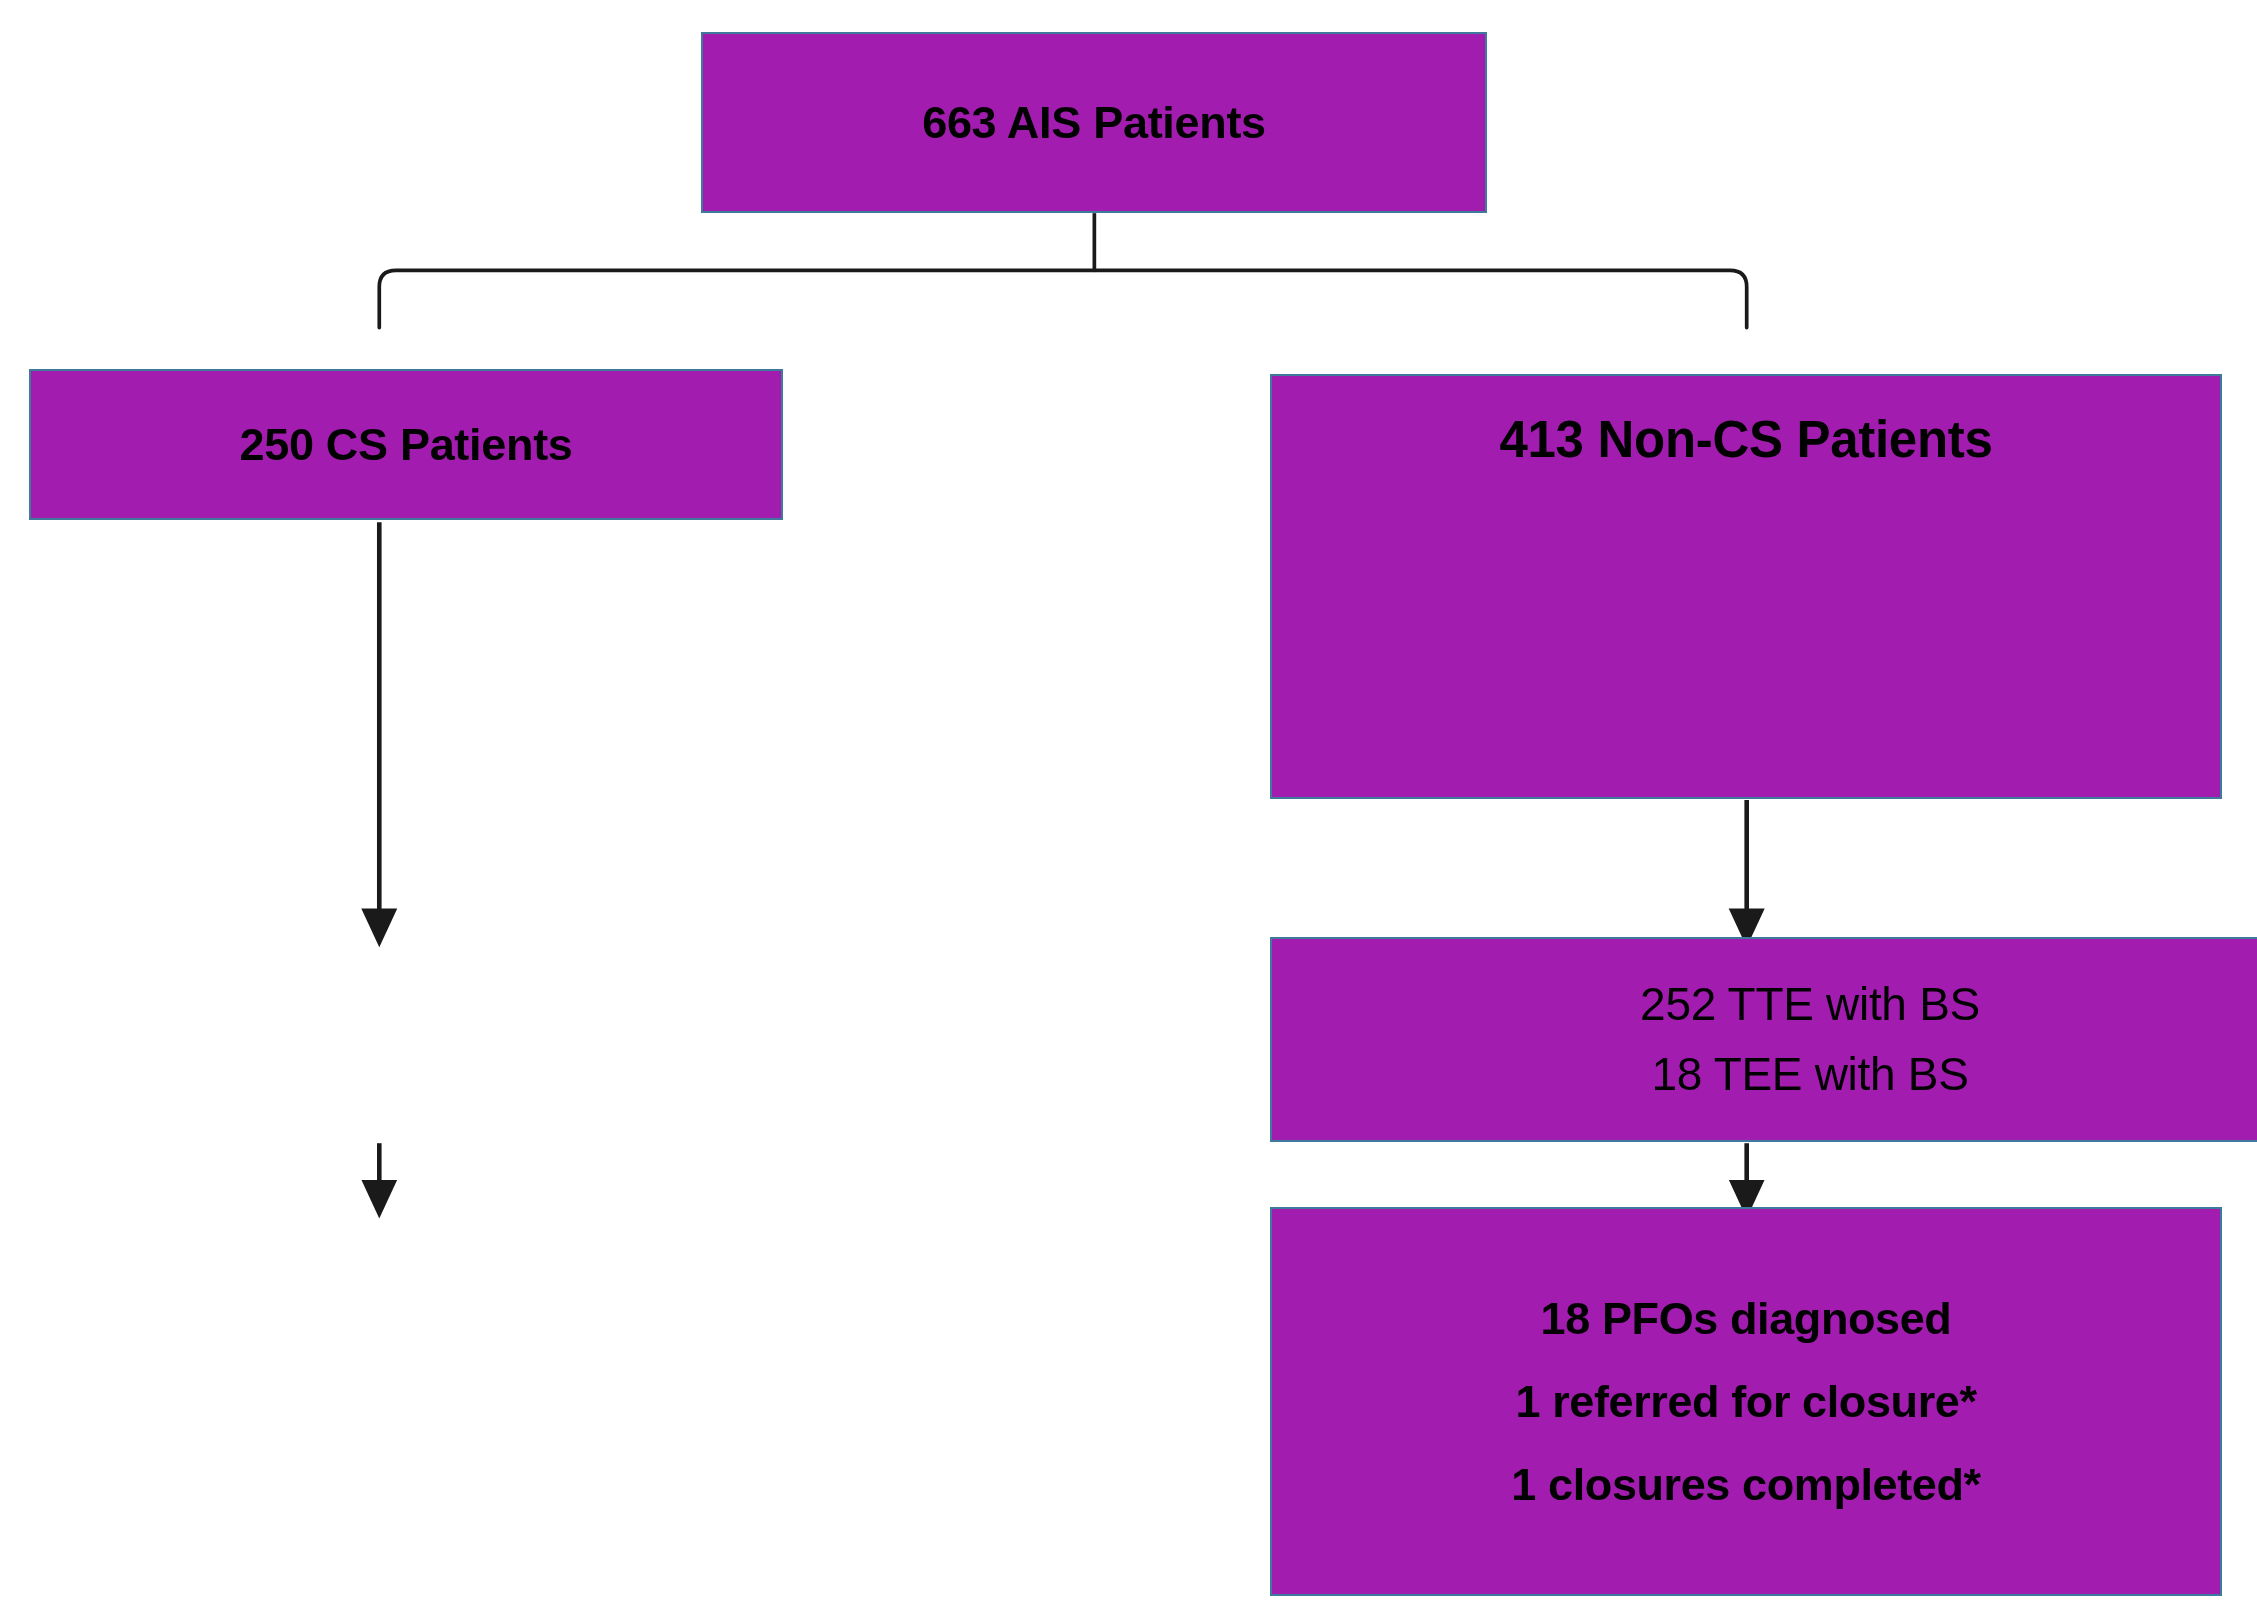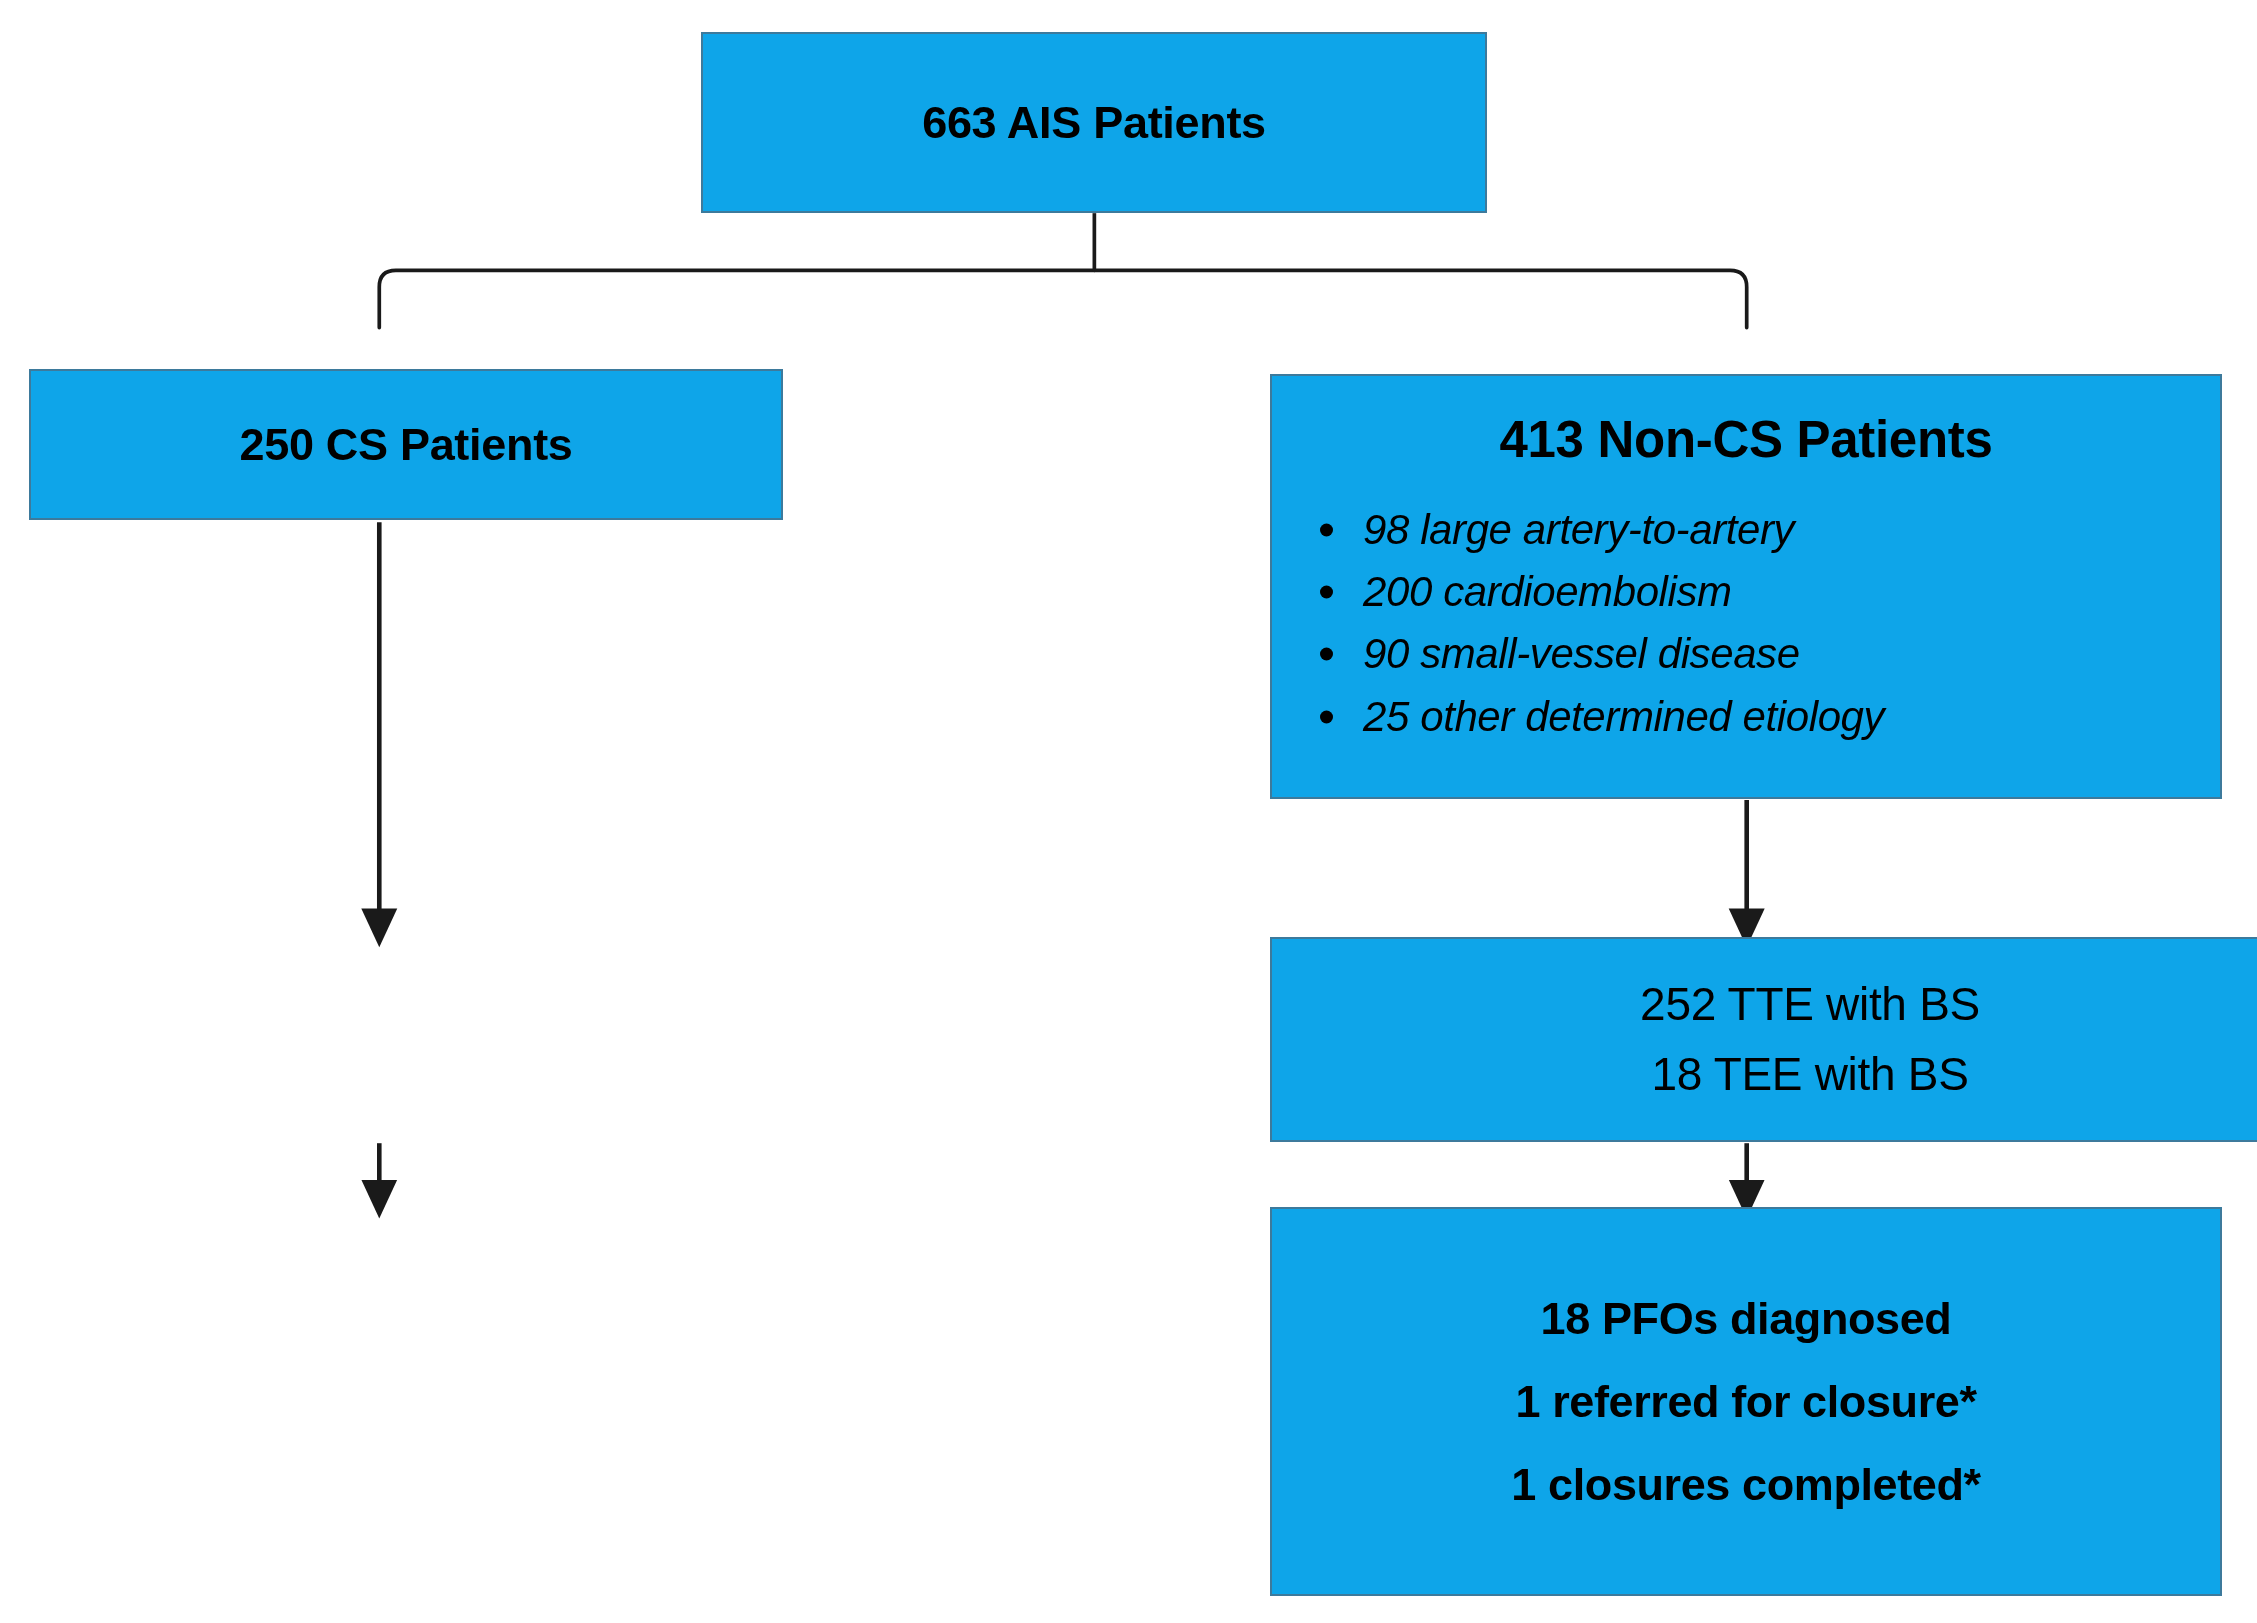--- a/index.html
+++ b/index.html
@@ -12,21 +12,21 @@
     width: 2257px;
     height: 1623px;
     background: #ffffff;
     overflow: hidden;
     font-family: "Liberation Sans", sans-serif;
     color: #000000;
   }
   .node {
     position: absolute;
     box-sizing: border-box;
-    background: #0ea5e9;
+    background: #a21caf;
     border: 2.8px solid #3d7a9c;
     display: flex;
     flex-direction: column;
     justify-content: center;
     align-items: center;
     text-align: center;
     color: #000000;
     line-height: 1.15;
   }
   .node .line {
@@ -138,26 +138,20 @@
   <div class="node t-title" id="node-root">
     <span class="line">663 AIS Patients</span>
   </div>
 
   <div class="node t-title" id="node-cs">
     <span class="line">250 CS Patients</span>
   </div>
 
   <div class="node" id="node-noncs">
     <div class="headline">413 Non-CS Patients</div>
-    <ul class="bullets">
-      <li>98 large artery-to-artery</li>
-      <li>200 cardioembolism</li>
-      <li>90 small-vessel disease</li>
-      <li>25 other determined etiology</li>
-    </ul>
   </div>
 
 
   <div class="node t-plain" id="node-noncs-echo">
     <span class="line">252 TTE with BS</span>
     <span class="line">18 TEE with BS</span>
   </div>
 
 
   <div class="node t-outcome" id="node-noncs-out">

